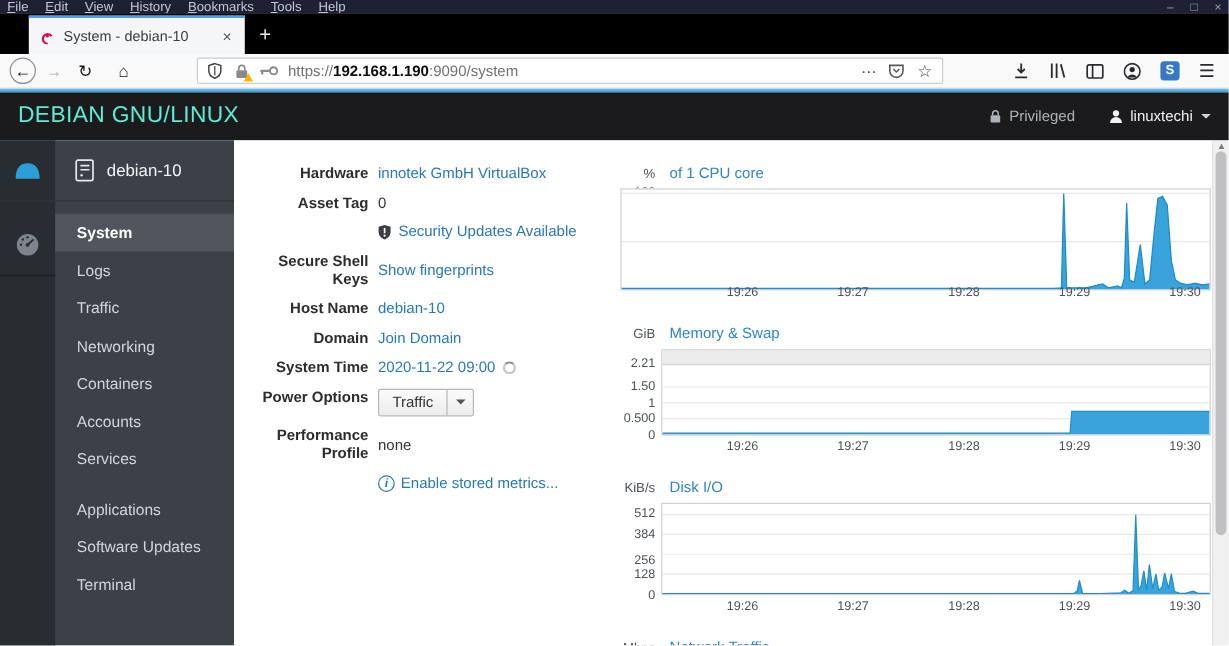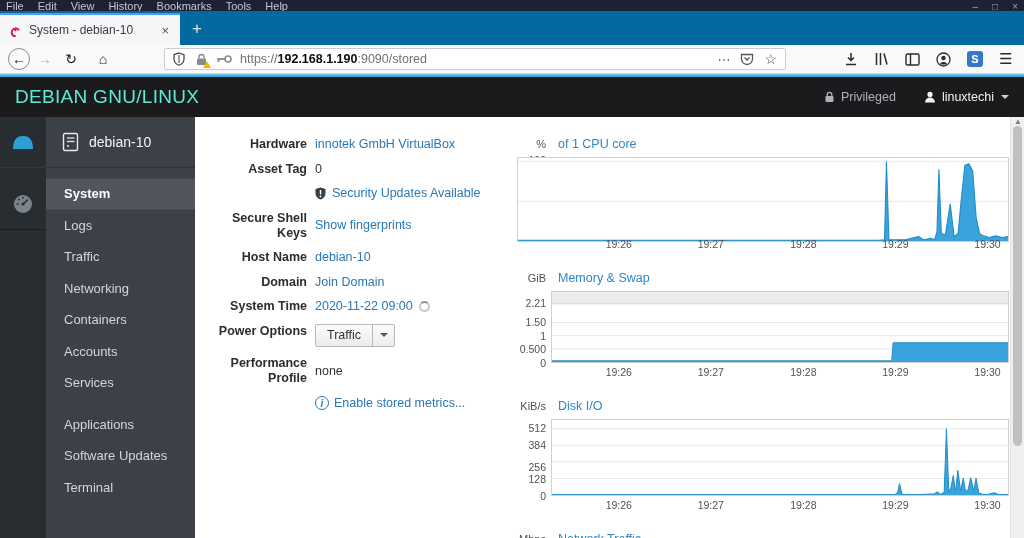--- a/index.html
+++ b/index.html
@@ -8,21 +8,21 @@
   .screen { width:1024px; height:538px; display:flex; flex-direction:column; }
 
   
   .ff-menubar { height:11px; background:#1d2133; color:#c3c7d4; font-size:11px;
     display:flex; align-items:flex-end; padding:0 6px; overflow:hidden; }
   .ff-menubar .menu-item { margin-right:14px; line-height:13px; margin-bottom:-2px; }
   .ff-menubar u { text-decoration:underline; }
   .ff-menubar .spacer { flex:1; }
   .win-ctl { color:#9aa0b5; font-size:10px; margin-left:14px; line-height:12px; margin-bottom:-2px;}
 
-  .ff-tabbar { height:34px; background:#0369a1; display:flex; align-items:flex-end; }
+  .ff-tabbar { height:34px; background:#000000; display:flex; align-items:flex-end;padding-left:24px; }
   .tab { width:180px; height:32px; background:#f5f6f7; border-top:2px solid #4a9ff5;
     display:flex; align-items:center; padding:0 8px; font-size:12px; color:#3b3b40; }
   .tab-title { flex:1; margin-left:7px; white-space:nowrap; overflow:hidden; }
   .tab-close { color:#55565a; font-size:13px; padding:0 3px; }
   .newtab { color:#e6e8ee; font-size:17px; padding:0 12px 6px 12px; }
 
   .ff-toolbar { height:29px; background:#f9f9fa; border-bottom:1px solid #d7d7db;
     display:flex; align-items:center; padding:0 8px; }
   .nav-btn { width:22px; height:22px; display:flex; align-items:center; justify-content:center;
     font-size:14px; color:#17171a; margin-right:4px; }
@@ -169,21 +169,21 @@
           <rect x="2" y="5.5" width="9" height="6.5" rx="1" fill="#8a8a8e"></rect>
           <path d="M4 5.5 V4 a2.5 2.5 0 0 1 5 0 V5.5" fill="none" stroke="#8a8a8e" stroke-width="1.4"></path>
         </svg>
         <span class="warn-tri"></span>
       </div>
       <svg width="16" height="10" viewBox="0 0 16 10" style="margin-left:8px;">
         <circle cx="12" cy="5" r="3" fill="none" stroke="#8a8a8e" stroke-width="1.6"></circle>
         <line x1="1" y1="5" x2="9" y2="5" stroke="#8a8a8e" stroke-width="1.8"></line>
         <line x1="2.5" y1="5" x2="2.5" y2="8" stroke="#8a8a8e" stroke-width="1.8"></line>
       </svg>
-      <span class="url-text"><span>https://</span><b>192.168.1.190</b><span>:9090/stored</span></span>
+      <span class="url-text"><span>https://</span><b>192.168.1.190</b><span>:9090/system</span></span>
       <span class="flex"></span>
       <span class="ub-icon">⋯</span>
       <svg class="ub-icon" width="14" height="13" viewBox="0 0 14 13">
         <path d="M1.5 1.5 h11 v4.5 a5.5 5.5 0 0 1 -11 0 Z" fill="none" stroke="#55565a" stroke-width="1.3"></path>
         <path d="M4.5 4.5 L7 7 L9.5 4.5" fill="none" stroke="#55565a" stroke-width="1.3"></path>
       </svg>
       <span class="ub-icon" style="font-size:14px;">☆</span>
     </div>
 
     <div class="tb-right">

